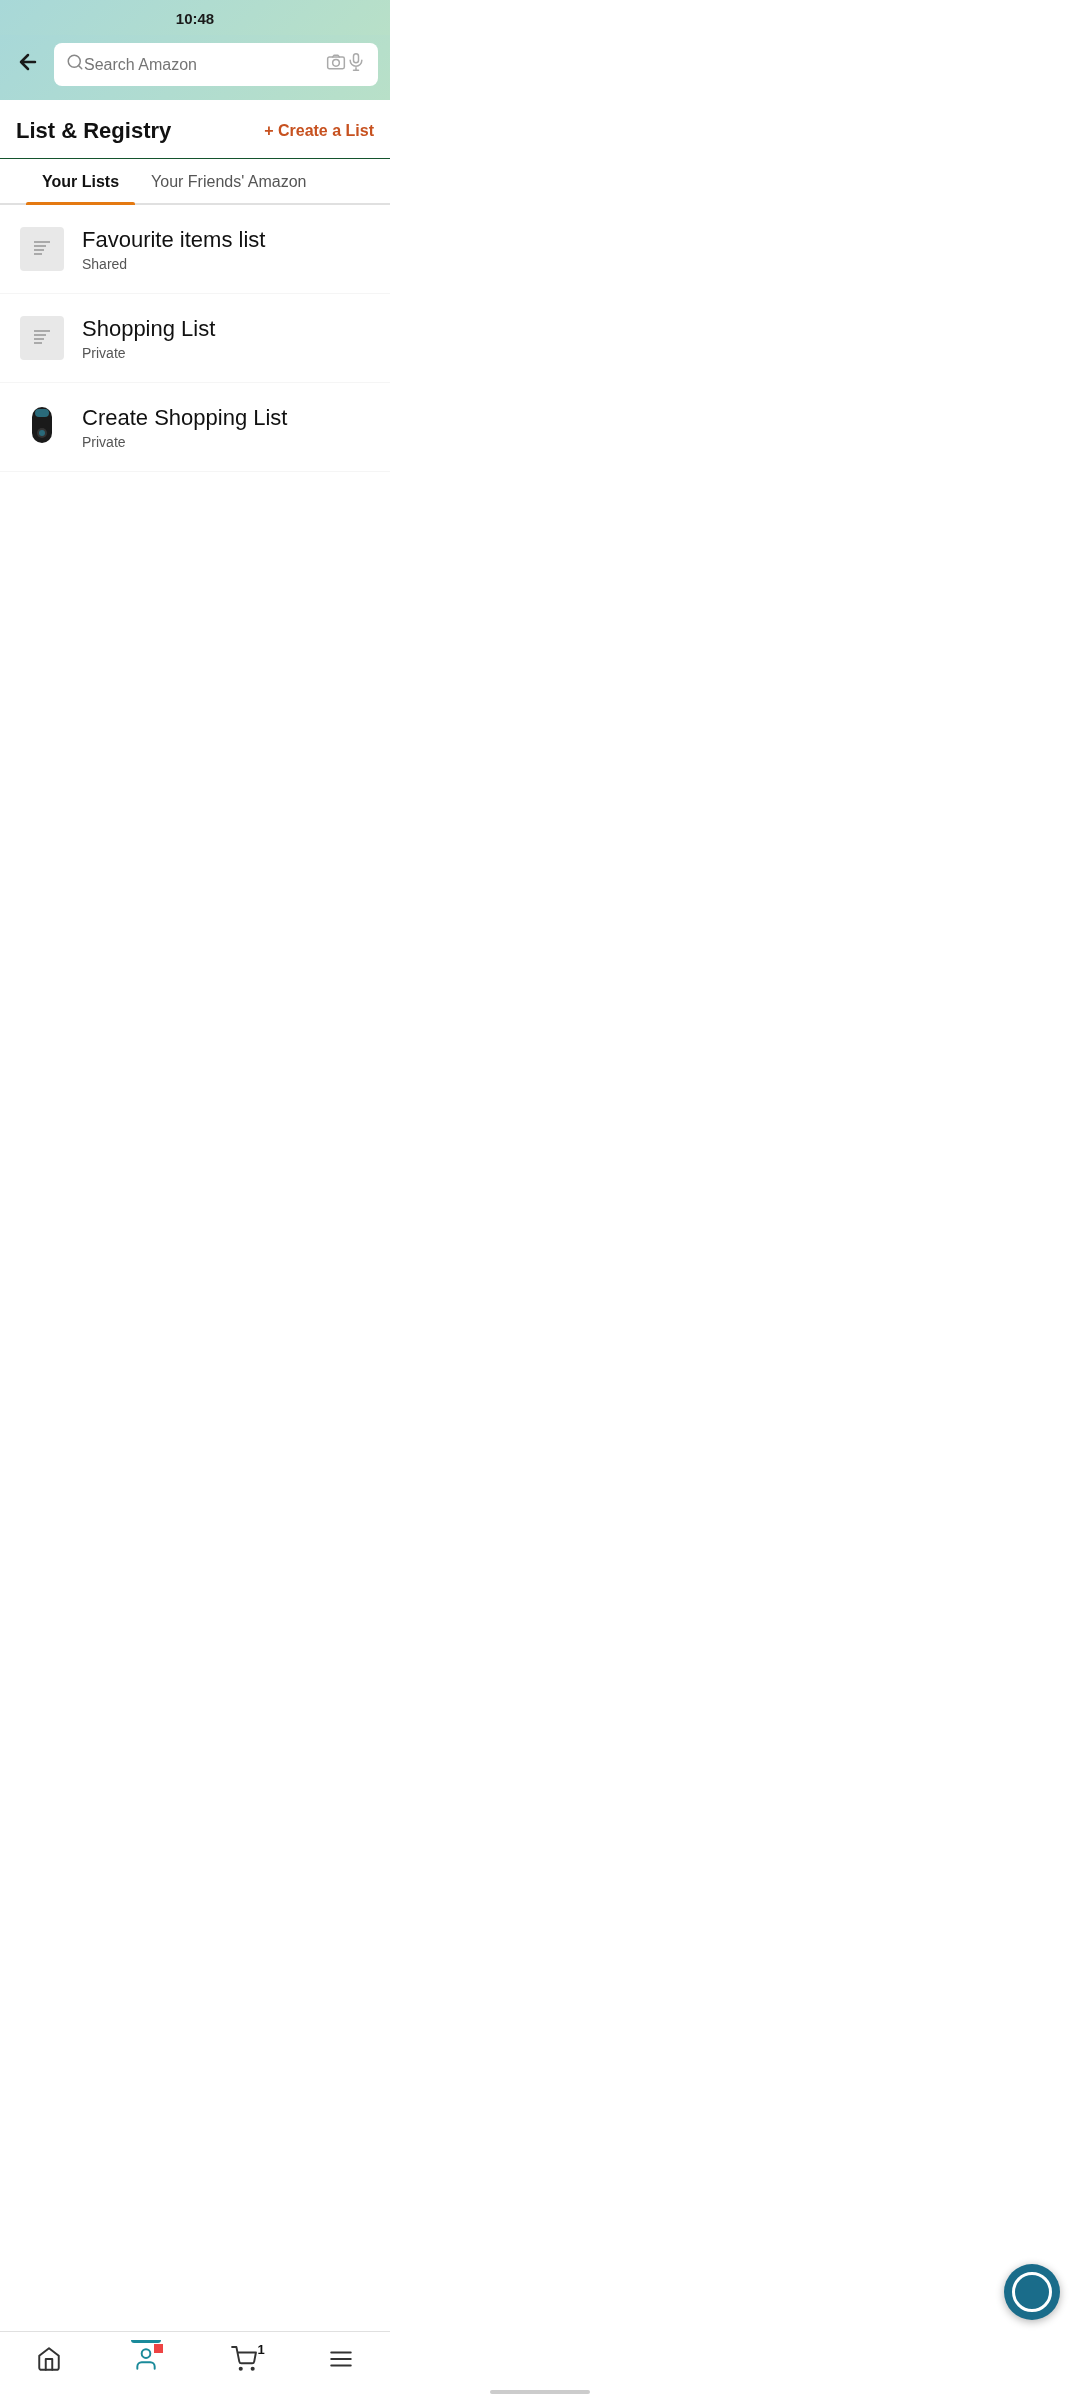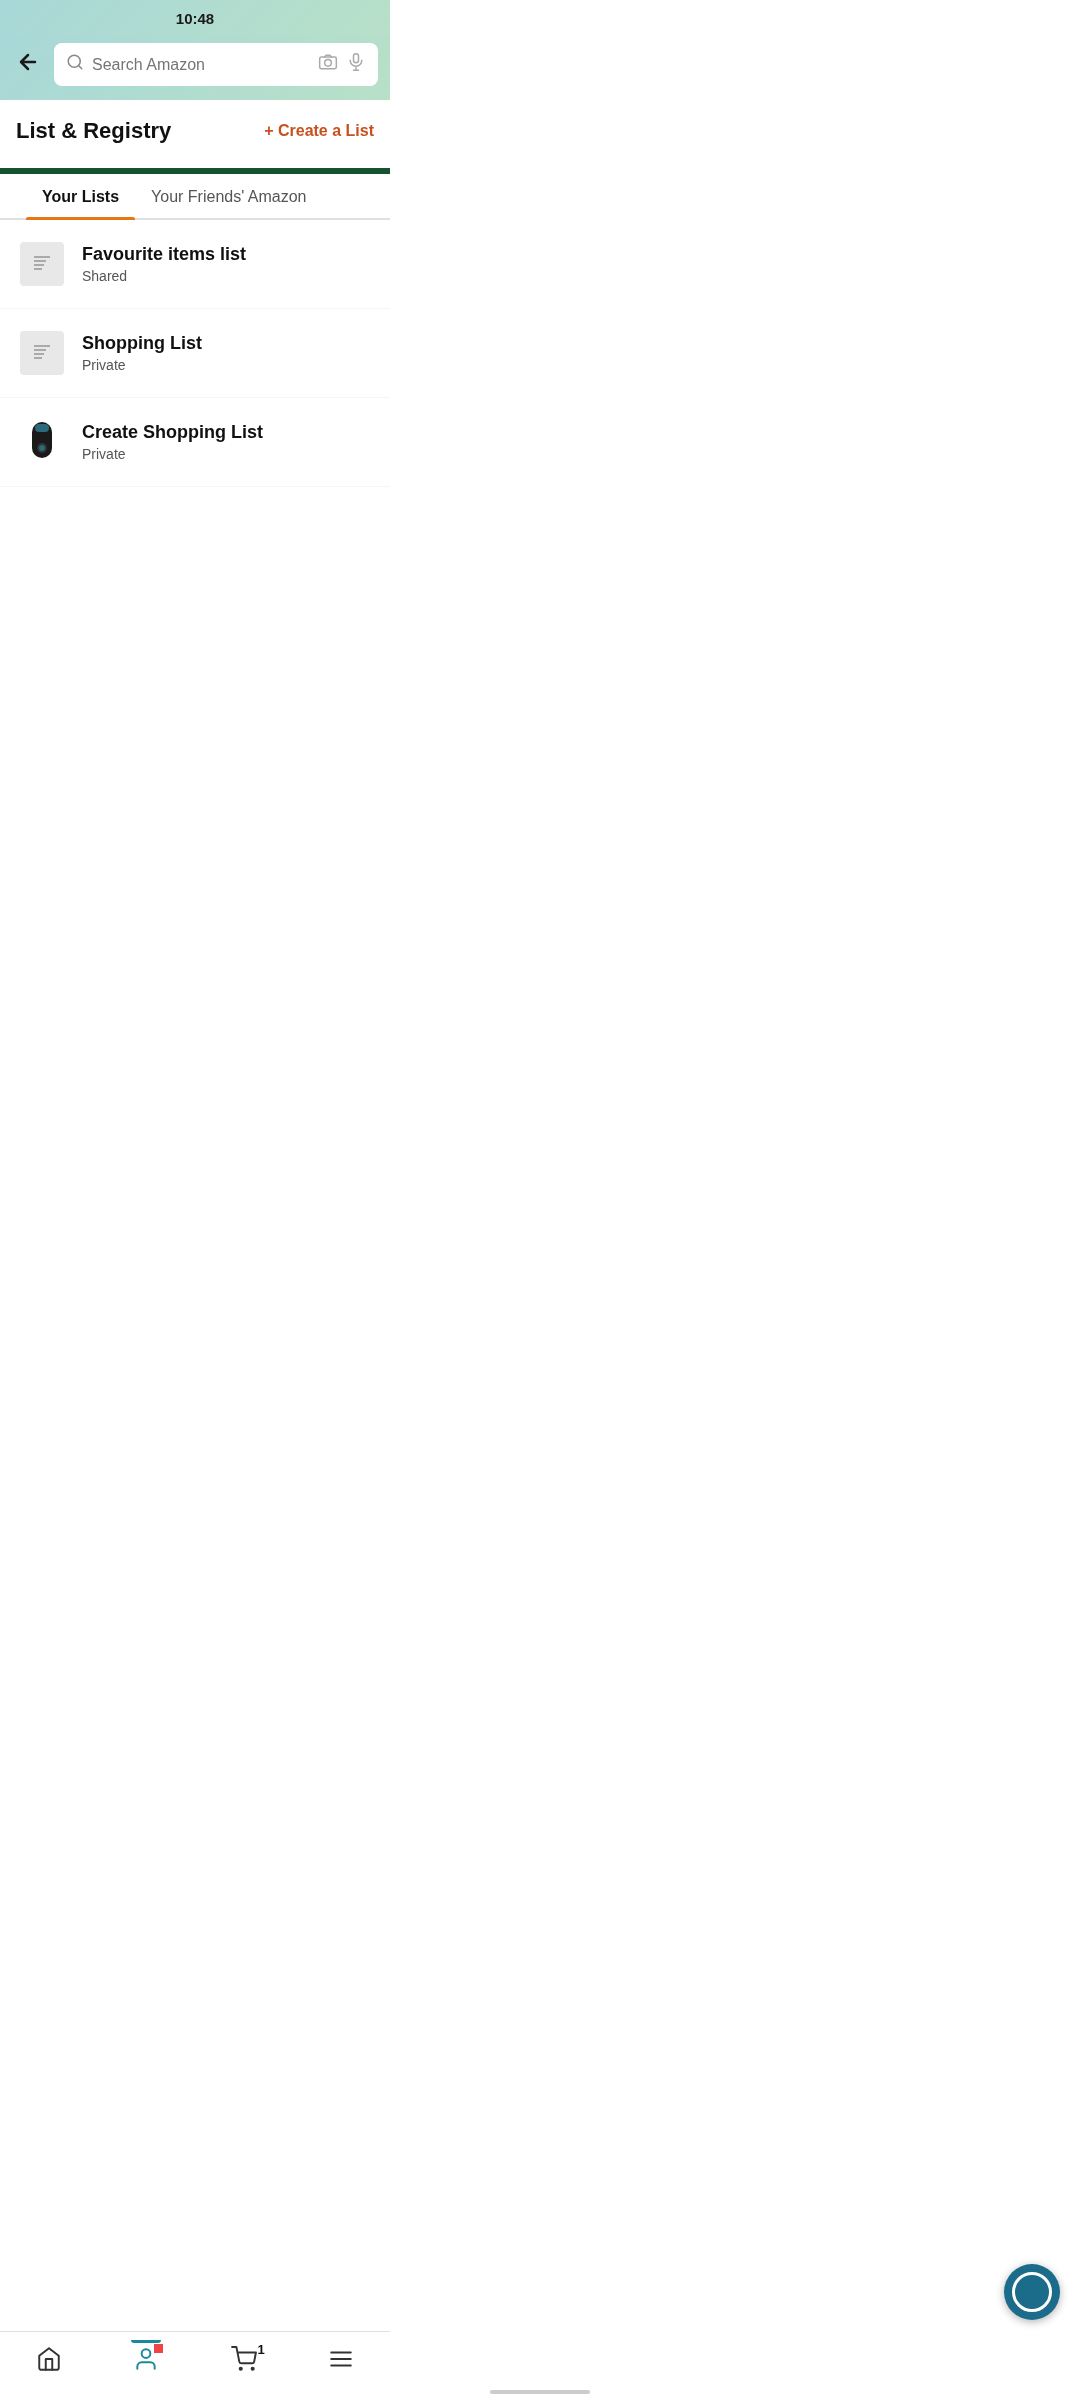--- a/index.html
+++ b/index.html
@@ -50,21 +50,20 @@
       flex-shrink: 0;
     }
 
     .search-bar {
       flex: 1;
       background: #fff;
       border-radius: 8px;
       display: flex;
       align-items: center;
       padding: 9px 12px;
-      gap: 8px;
     }
 
     .search-icon-svg {
       color: #888;
       font-size: 18px;
       flex-shrink: 0;
     }
 
     .search-input {
       flex: 1;
@@ -78,25 +77,25 @@
     .search-camera-icon,
     .search-mic-icon {
       color: #aaa;
       font-size: 18px;
       flex-shrink: 0;
     }
 
     
     .page-title-bar {
       background: #fff;
-      padding: 18px 16px 24px;
+      padding: 18px 16px 14px;
       display: flex;
       align-items: center;
       justify-content: space-between;
-      border-bottom: 6px solid #14532d;
+      border-bottom: 1px solid #14532d;
     }
 
     .page-title {
       font-size: 22px;
       font-weight: 700;
       color: #111;
     }
 
     .create-list-btn {
       color: #c7511f;
@@ -179,22 +178,22 @@
       width: 24px;
       height: 24px;
       fill: #aaa;
     }
 
     .list-item-text {
       flex: 1;
     }
 
     .list-item-name {
-      font-size: 18px;
-      font-weight: 700;
+      font-size: 22px;
+      font-weight: 400;
       color: #111;
       margin-bottom: 3px;
     }
 
     .list-item-status {
       font-size: 14px;
       color: #555;
     }
 
     

